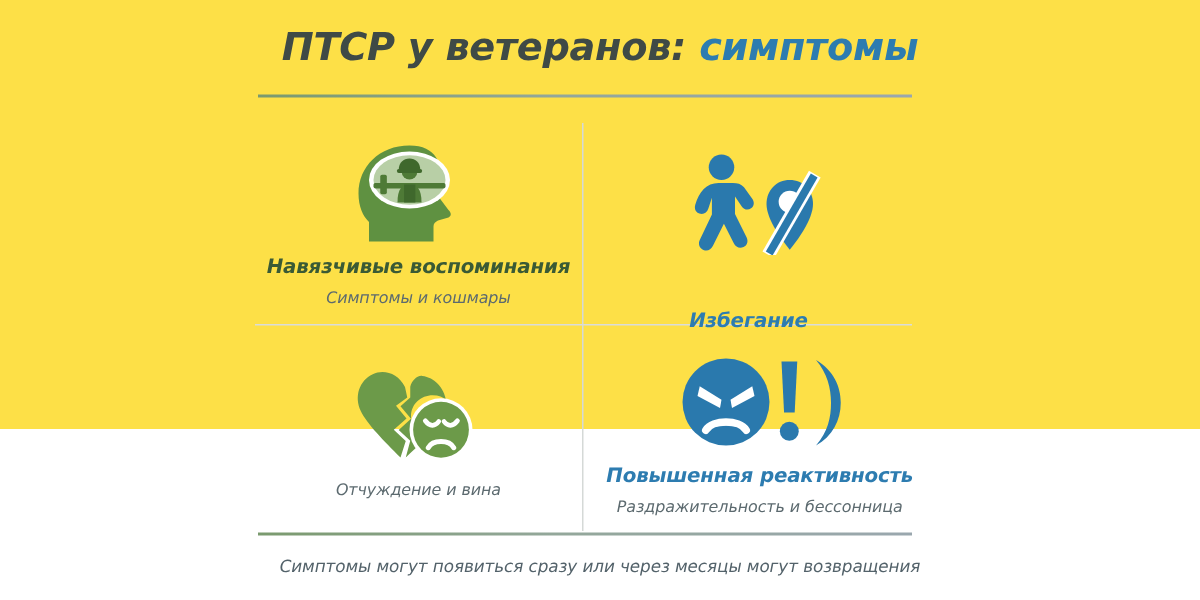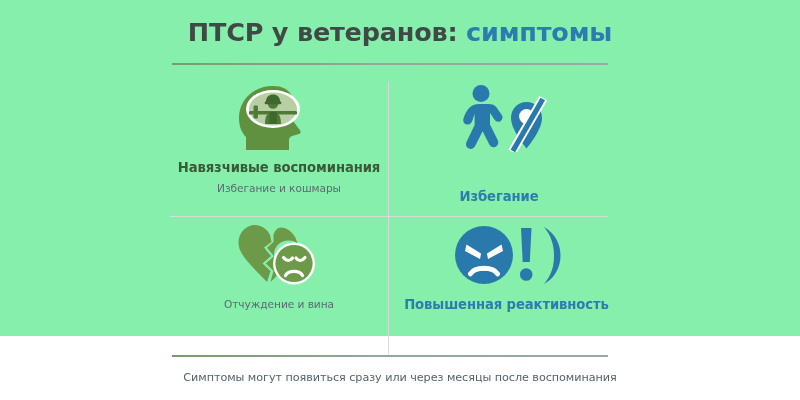--- a/index.html
+++ b/index.html
@@ -13,22 +13,23 @@
     overflow: hidden;
     font-family: "DejaVu Sans", "Liberation Sans", sans-serif;
     position: relative;
   }
 
   #infographic {
     position: absolute;
     left: 0;
     top: 0;
     width: 800px;
-    height: 336px;
-    background: #86efac;
+    height: 286px;
+    background: #fde047;
+    font-style: italic;
   }
 
   
   .title-block {
     position: absolute;
     left: 0;
     top: 18px;
     width: 800px;
     text-align: center;
   }
@@ -86,24 +87,24 @@
     height: 278px;
   }
   .cell {
     position: absolute;
     width: 218px;
     height: 139px;
     box-sizing: border-box;
     display: flex;
     flex-direction: column;
     align-items: center;
-    justify-content: flex-start;
+    justify-content: center;
   }
   .cell-tl { left: 0;     top: 0; }
-  .cell-tr { left: 220px; top: 0; gap: 29px; }
+  .cell-tr { left: 220px; top: 12px; gap: 29px; }
   .cell-bl { left: 0;     top: 141px; }
   .cell-br { left: 220px; top: 141px; padding-left: 15px; }
 
   .icon-wrap {
     height: 72px;
     display: flex;
     align-items: center;
     justify-content: center;
     margin-top: 6px;
   }
@@ -173,21 +174,21 @@
           <path d="M32 40 C32 31 35 28 40 28 C45 28 48 31 48 40 Z" fill="#4e7a36"></path>
           <rect x="36.4" y="28" width="7.5" height="12" fill="#3f682c"></rect>
 
           <circle cx="40" cy="19.5" r="5.2" fill="#4e7a36"></circle>
 
           <path d="M32.8 18.4 C32.8 13.2 36 10.6 40 10.6 C44 10.6 47.2 13.2 47.2 18.4 Z" fill="#3f682c"></path>
           <rect x="31.6" y="17.6" width="16.8" height="2.7" rx="1.3" fill="#3f682c"></rect>
         </svg>
       </div>
       <div class="cell-title t-green">Навязчивые воспоминания</div>
-      <div class="cell-sub">Избегание и кошмары</div>
+      <div class="cell-sub">Симптомы и кошмары</div>
     </div>
 
     <div class="cell cell-tr">
       <div class="icon-wrap">
         <svg width="100" height="68" viewBox="0 0 100 68" aria-hidden="true">
 
           <circle cx="32" cy="9.5" r="8.5" fill="#2a79ad"></circle>
           <path d="M30 20 C22 20 17 26 14.5 34.5 C13.6 37.6 15.2 40 17.8 40.5 C20.4 41 22.4 39.6 23.3 36.8 L25.6 29.8 L25.6 41 L17.5 58 C16.2 60.8 17.4 63.6 20 64.6 C22.6 65.6 25 64.4 26.3 61.8 L33.6 47.2 L40.2 60.2 C41.5 62.9 44.2 63.9 46.7 62.7 C49.2 61.5 50 58.8 48.7 56.1 L41 40.6 L41 29 L45.4 35.5 C47 37.9 49.6 38.4 51.7 36.9 C53.8 35.4 54.1 32.9 52.5 30.5 L47 22.8 C45 20.6 42.6 20 39.5 20 Z" fill="#2a79ad"></path>
 
           <path d="M77.5 18 C68.4 18 62 25 62 34 C62 44.5 73 59 77.5 64.5 C82 59 93 44.5 93 34 C93 25 86.6 18 77.5 18 Z" fill="#2a79ad"></path>
@@ -228,21 +229,22 @@
           <path d="M18 52 C22 44 42 44 46 52 C41 47.5 23 47.5 18 52 Z" fill="#ffffff"></path>
           <path d="M18.5 51.8 C23 44.5 41 44.5 45.5 51.8" stroke="#ffffff" stroke-width="5" fill="none" stroke-linecap="round"></path>
 
           <path d="M69 6 L79.5 6 L77.8 40 L70.7 40 Z" fill="#2a79ad"></path>
           <circle cx="74.2" cy="52.5" r="6.3" fill="#2a79ad"></circle>
 
           <path d="M92 5 C104 12 108.5 23 108.5 33.5 C108.5 45 103 56 92 62 C100 52.5 102 43.5 102 33.5 C102 23.5 99.5 14 92 5 Z" fill="#2a79ad"></path>
         </svg>
       </div>
       <div class="cell-title t-blue">Повышенная реактивность</div>
+      <div class="cell-sub">Раздражительность и бессонница</div>
     </div>
 
   </div>
 
   <div class="rule rule-bottom"></div>
 
-  <div class="footer-note">Симптомы могут появиться сразу или через месяцы после воспоминания</div>
+  <div class="footer-note">Симптомы могут появиться сразу или через месяцы могут возвращения</div>
 
 </div>
 
 </body></html>

